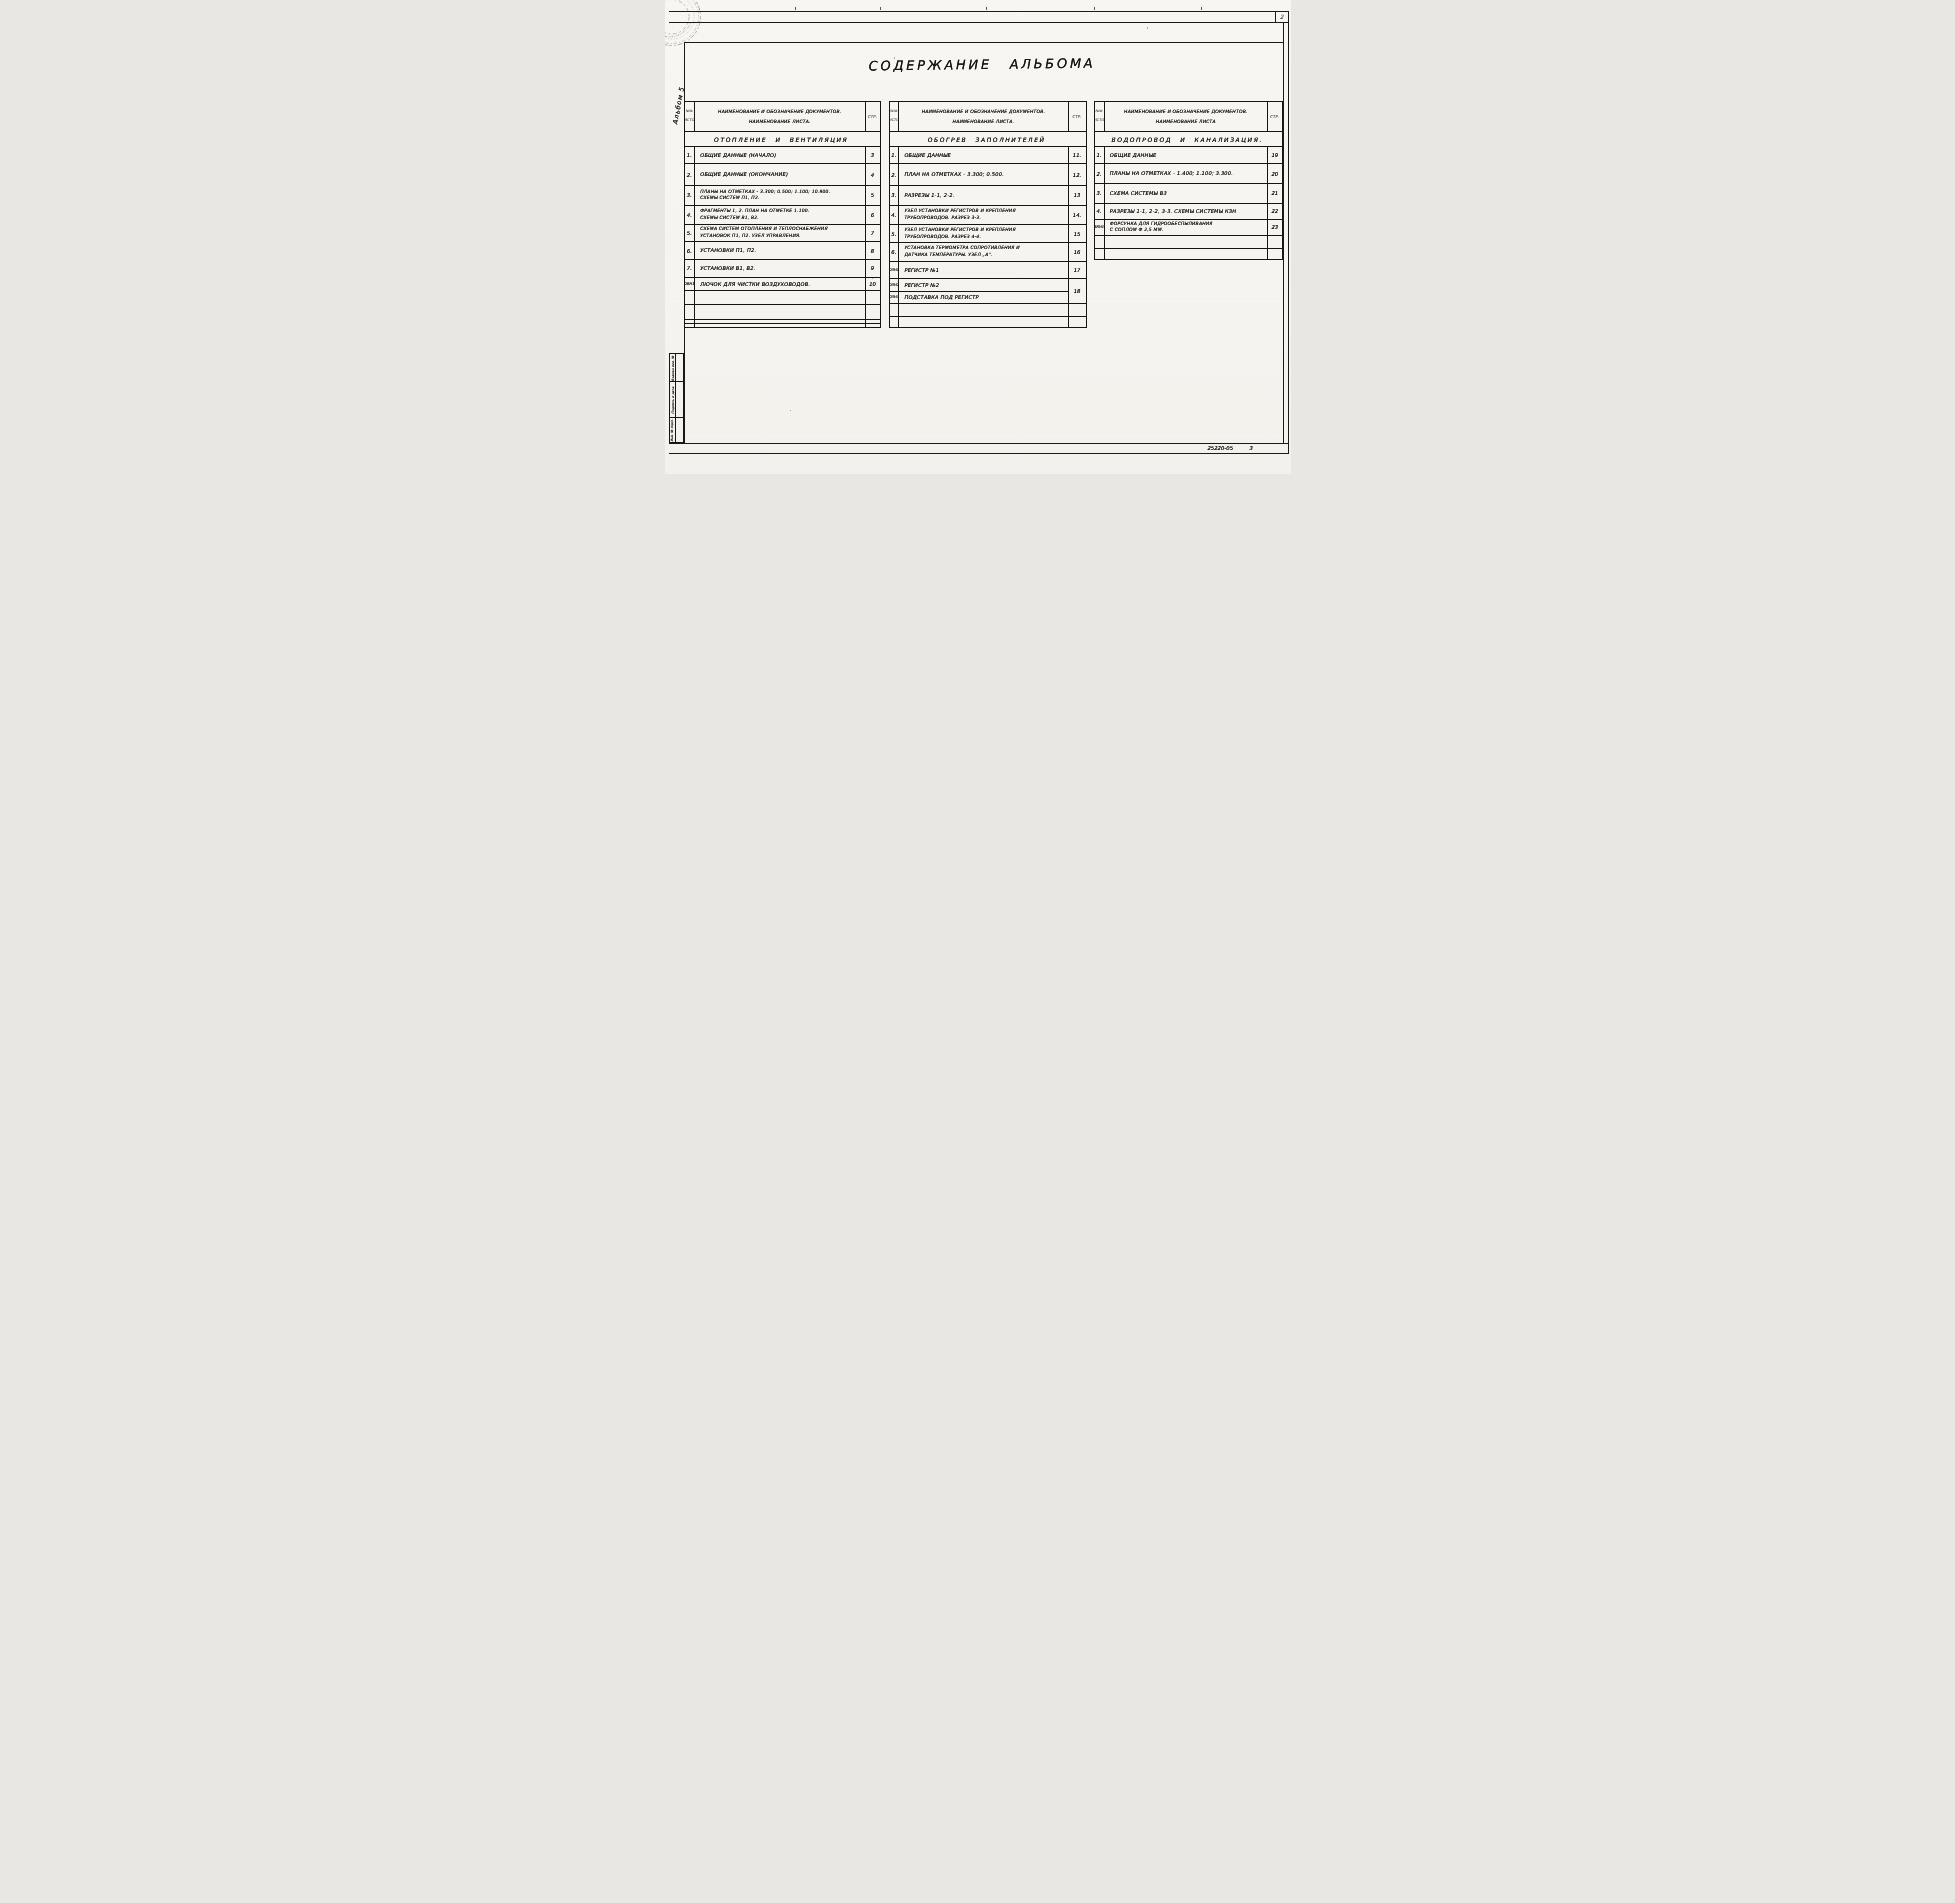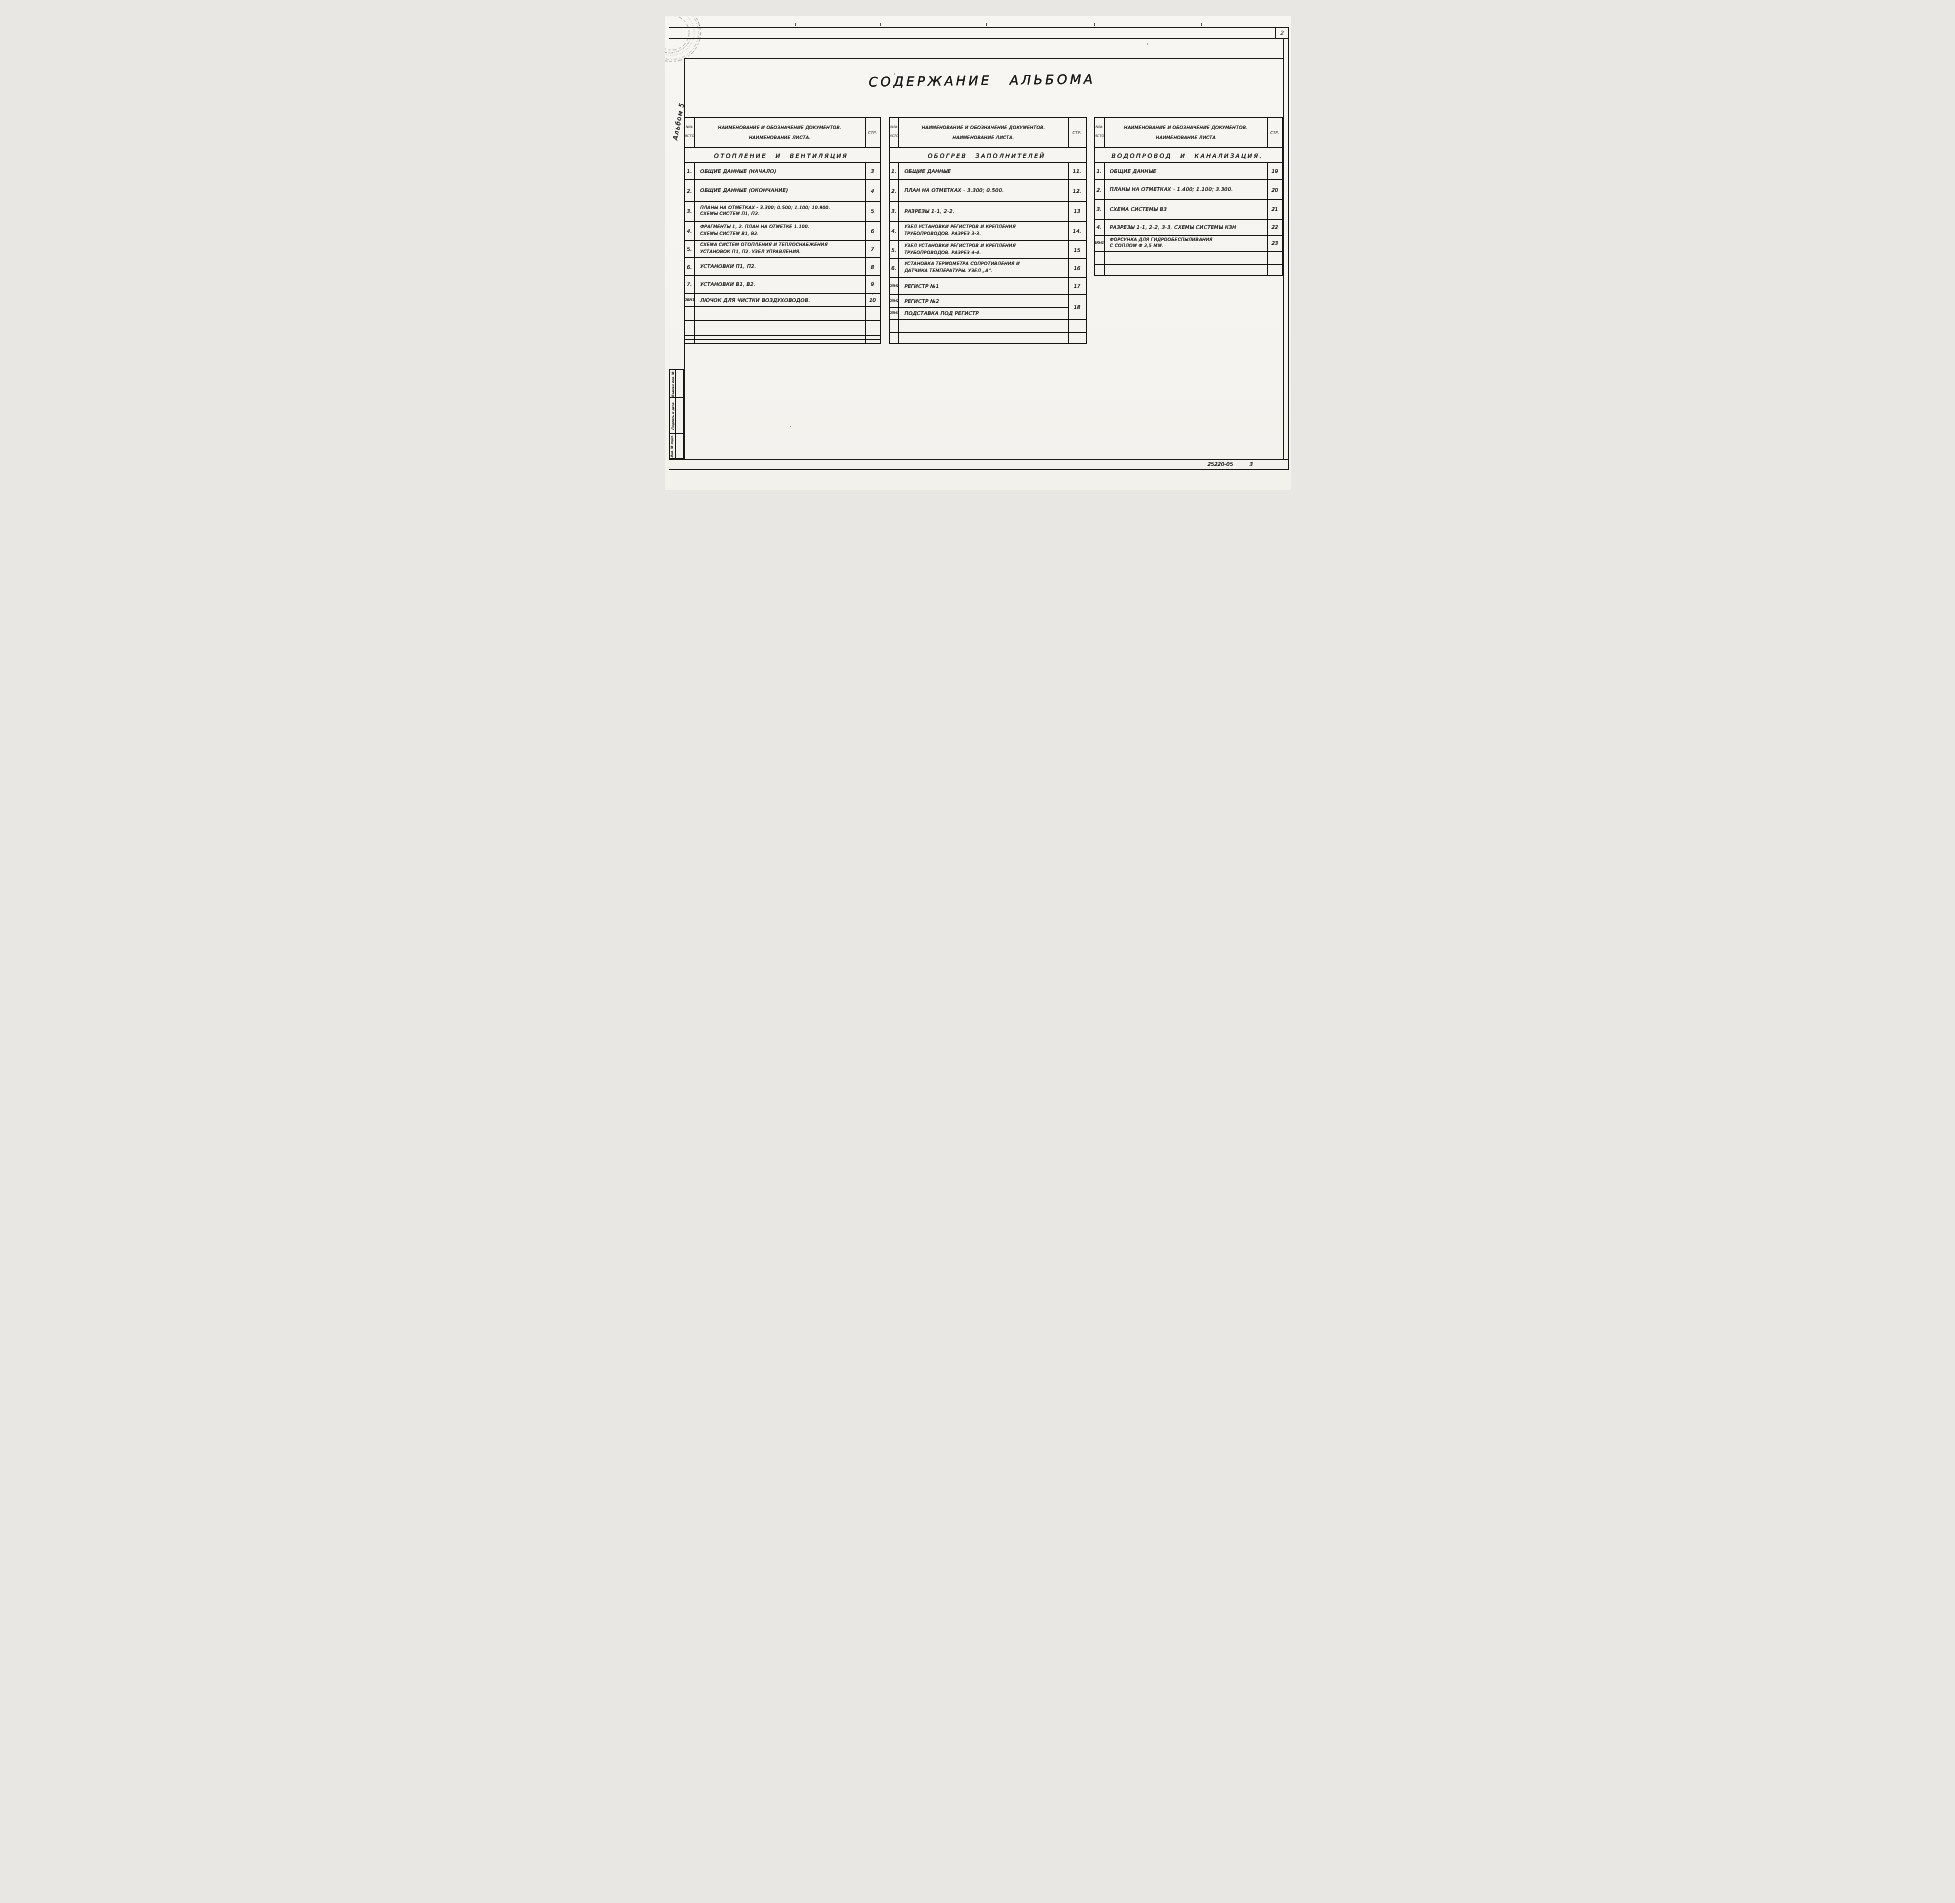--- a/index.html
+++ b/index.html
@@ -1,17 +1,17 @@
 <!DOCTYPE html>
 <html style="font-size:6.3px"><head>
 <meta charset="utf-8">
 <style>
   html,body{margin:0;padding:0;background:#e8e7e3;}
   .sheet{
-    position:relative;width:626px;height:474px;margin:16px auto;
+    position:relative;width:626px;height:474px;margin:0 auto;
     background:linear-gradient(180deg,#f7f6f2 0%,#f5f4f0 55%,#f2f1ec 100%);
     overflow:hidden;color:#181716;
     font-family:"DejaVu Sans","Liberation Sans",sans-serif;
   }
   .hw{font-style:italic;}
   .line{position:absolute;background:#1b1a18;}
 
   
   .hline{height:1.2px;}
   .vline{width:1.2px;}

